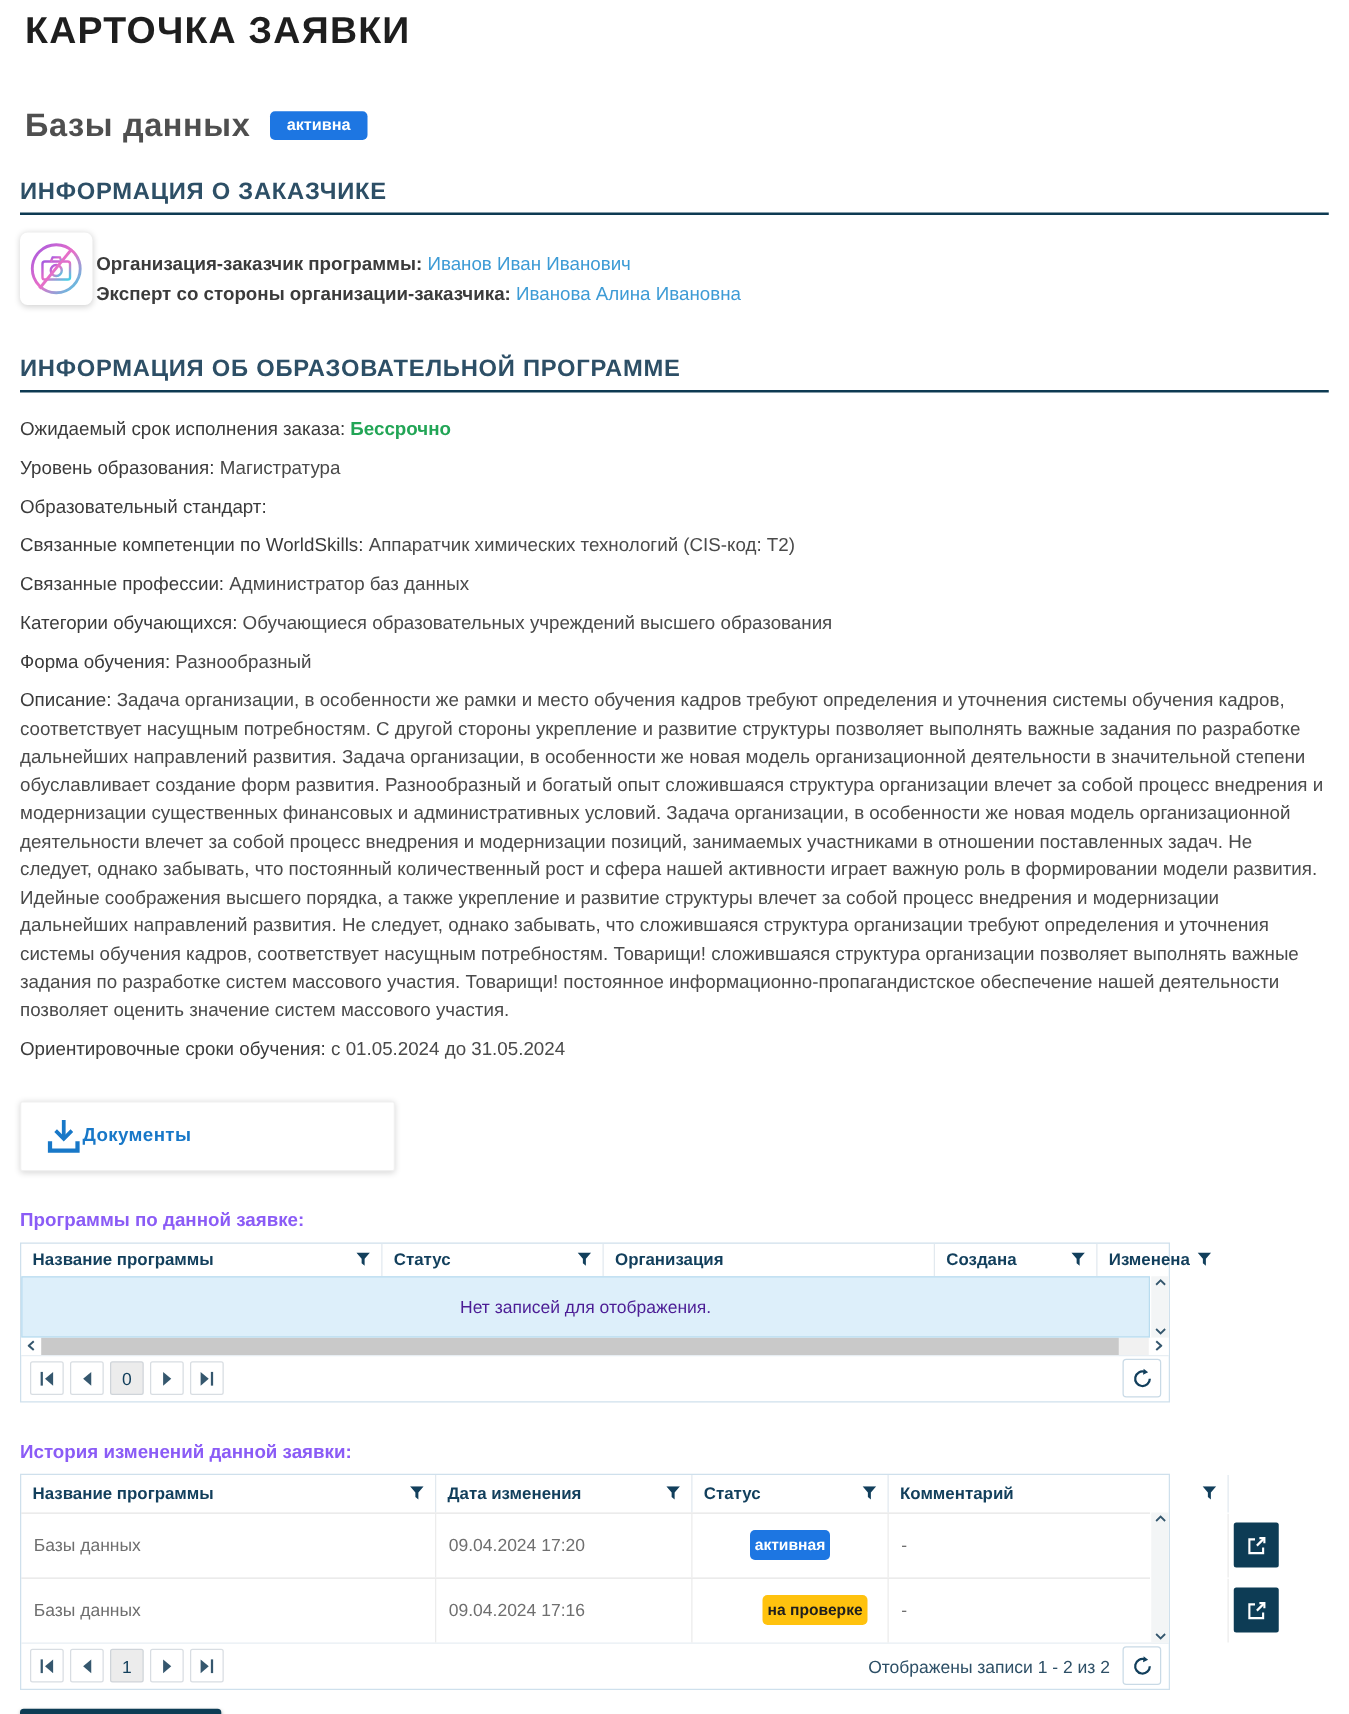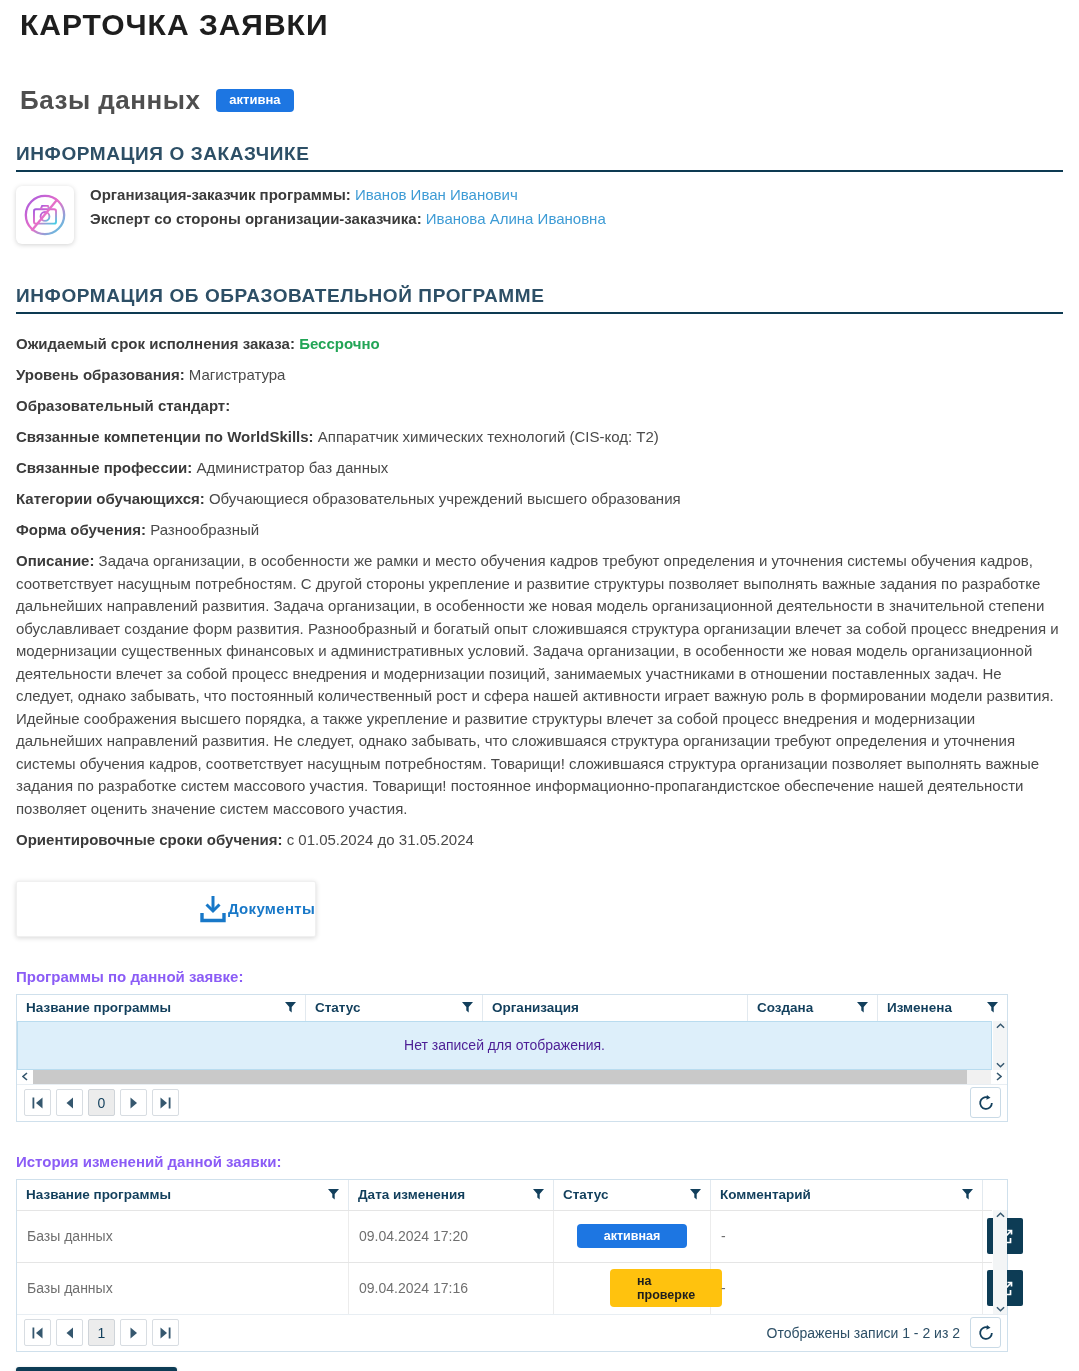--- a/index.html
+++ b/index.html
@@ -24,50 +24,50 @@
     background:#1d76e2; border-radius:4px; padding:4px 13px; line-height:1.1;
   }
   .section-title {
     margin-top:27px; padding-bottom:5px;
     font-size:19px; font-weight:600; letter-spacing:0.6px;
     color:#2d4f66; border-bottom:2px solid #0d3a52;
   }
   .section-title.second { margin-top:41px; }
 
   
-  .customer { display:flex; align-items:flex-start; gap:16px; margin-top:14px; }
+  .customer { display:flex; align-items:flex-end; gap:3px; margin-top:14px; }
   .avatar-card {
     width:58px; height:58px; border-radius:6px; background:#fff;
     box-shadow:0 1px 5px rgba(0,0,0,0.18); display:flex; align-items:center; justify-content:center;
     flex:0 0 auto;
   }
   .customer-fields { display:flex; flex-direction:column; gap:7px; }
   .info-line { font-size:15px; }
   .info-line b { color:#3b3b3b; font-weight:700; }
   .link { color:#3d9bd5; text-decoration:none; cursor:pointer; }
 
   
   .fields { margin-top:19px; }
   .field { font-size:15px; line-height:22.5px; margin-bottom:8.5px; color:#4a4a4a; }
-  .field b { color:#3b3b3b; font-weight:700; }
+  .field b { color:#3b3b3b; font-weight:400; }
   .field .green { color:#22a556; font-weight:700; }
   .field.description { margin-bottom:9px; }
 
   
   .doc-card {
     margin-top:29px; width:300px; height:56px; background:#fff;
     border:1px solid #f0f0f0; border-radius:2px;
     box-shadow:0 1px 5px rgba(0,0,0,0.16);
-    display:flex; align-items:center; padding-left:19px; cursor:pointer;justify-content:flex-end;
+    display:flex; align-items:center; padding-left:19px; cursor:pointer;
   }
   .doc-label { font-size:15px; font-weight:600; color:#1878c8; letter-spacing:0.3px; }
 
   
   .table-label { font-size:15px; font-weight:700; color:#8b5cf6; margin:31px 0 9px 0; }
-  .grid-table { width:992px; border:1px solid #cfe0ec; background:#fff; }
+  .grid-table { width:920px; border:1px solid #cfe0ec; background:#fff; }
   .t-header { display:grid; align-items:center; }
   .t-header .hcell {
     display:flex; align-items:center; justify-content:space-between;
     padding:0 9px; height:100%;
     font-size:13.5px; font-weight:700; color:#123f5c;
     border-right:1px solid #e2e9ef;
   }
   .t-header .hcell:last-child { border-right:none; }
   .funnel { flex:0 0 auto; margin-left:6px; cursor:pointer; }
 
@@ -112,21 +112,21 @@
 
   
   .t2 .t-header { grid-template-columns:332px 205px 157px 272px 1fr; height:30px; }
   .t2-rows { position:relative; padding-right:15px; }
   .t2-row { display:grid; grid-template-columns:332px 205px 157px 272px 1fr; height:52px; border-top:1px solid #e5e5e5; }
   .t2-row .cell {
     display:flex; align-items:center; padding:0 10px;
     font-size:14px; color:#6f6f6f; border-right:1px solid #ececec;
   }
   .t2-row .cell:last-child { border-right:none; justify-content:center; padding:0 4px; }
-  .status-badge { font-size:12.5px; font-weight:600; border-radius:4px; padding:5px 27px; margin:0 auto; }
+  .status-badge { font-size:12.5px; font-weight:600; border-radius:4px; padding:5px 4px; margin:0 auto; }
   .status-active { background:#1d76e2; color:#fff; }
   .status-review { background:#ffc20e; color:#1e1e1e;margin-left:46px; }
   .row-action-btn {
     width:36px; height:36px; background:#0d3c55; border:none; border-radius:2px;
     display:flex; align-items:center; justify-content:center; cursor:pointer;
   }
 
   
   .actions { margin-top:15px; }
   .btn-navy {

